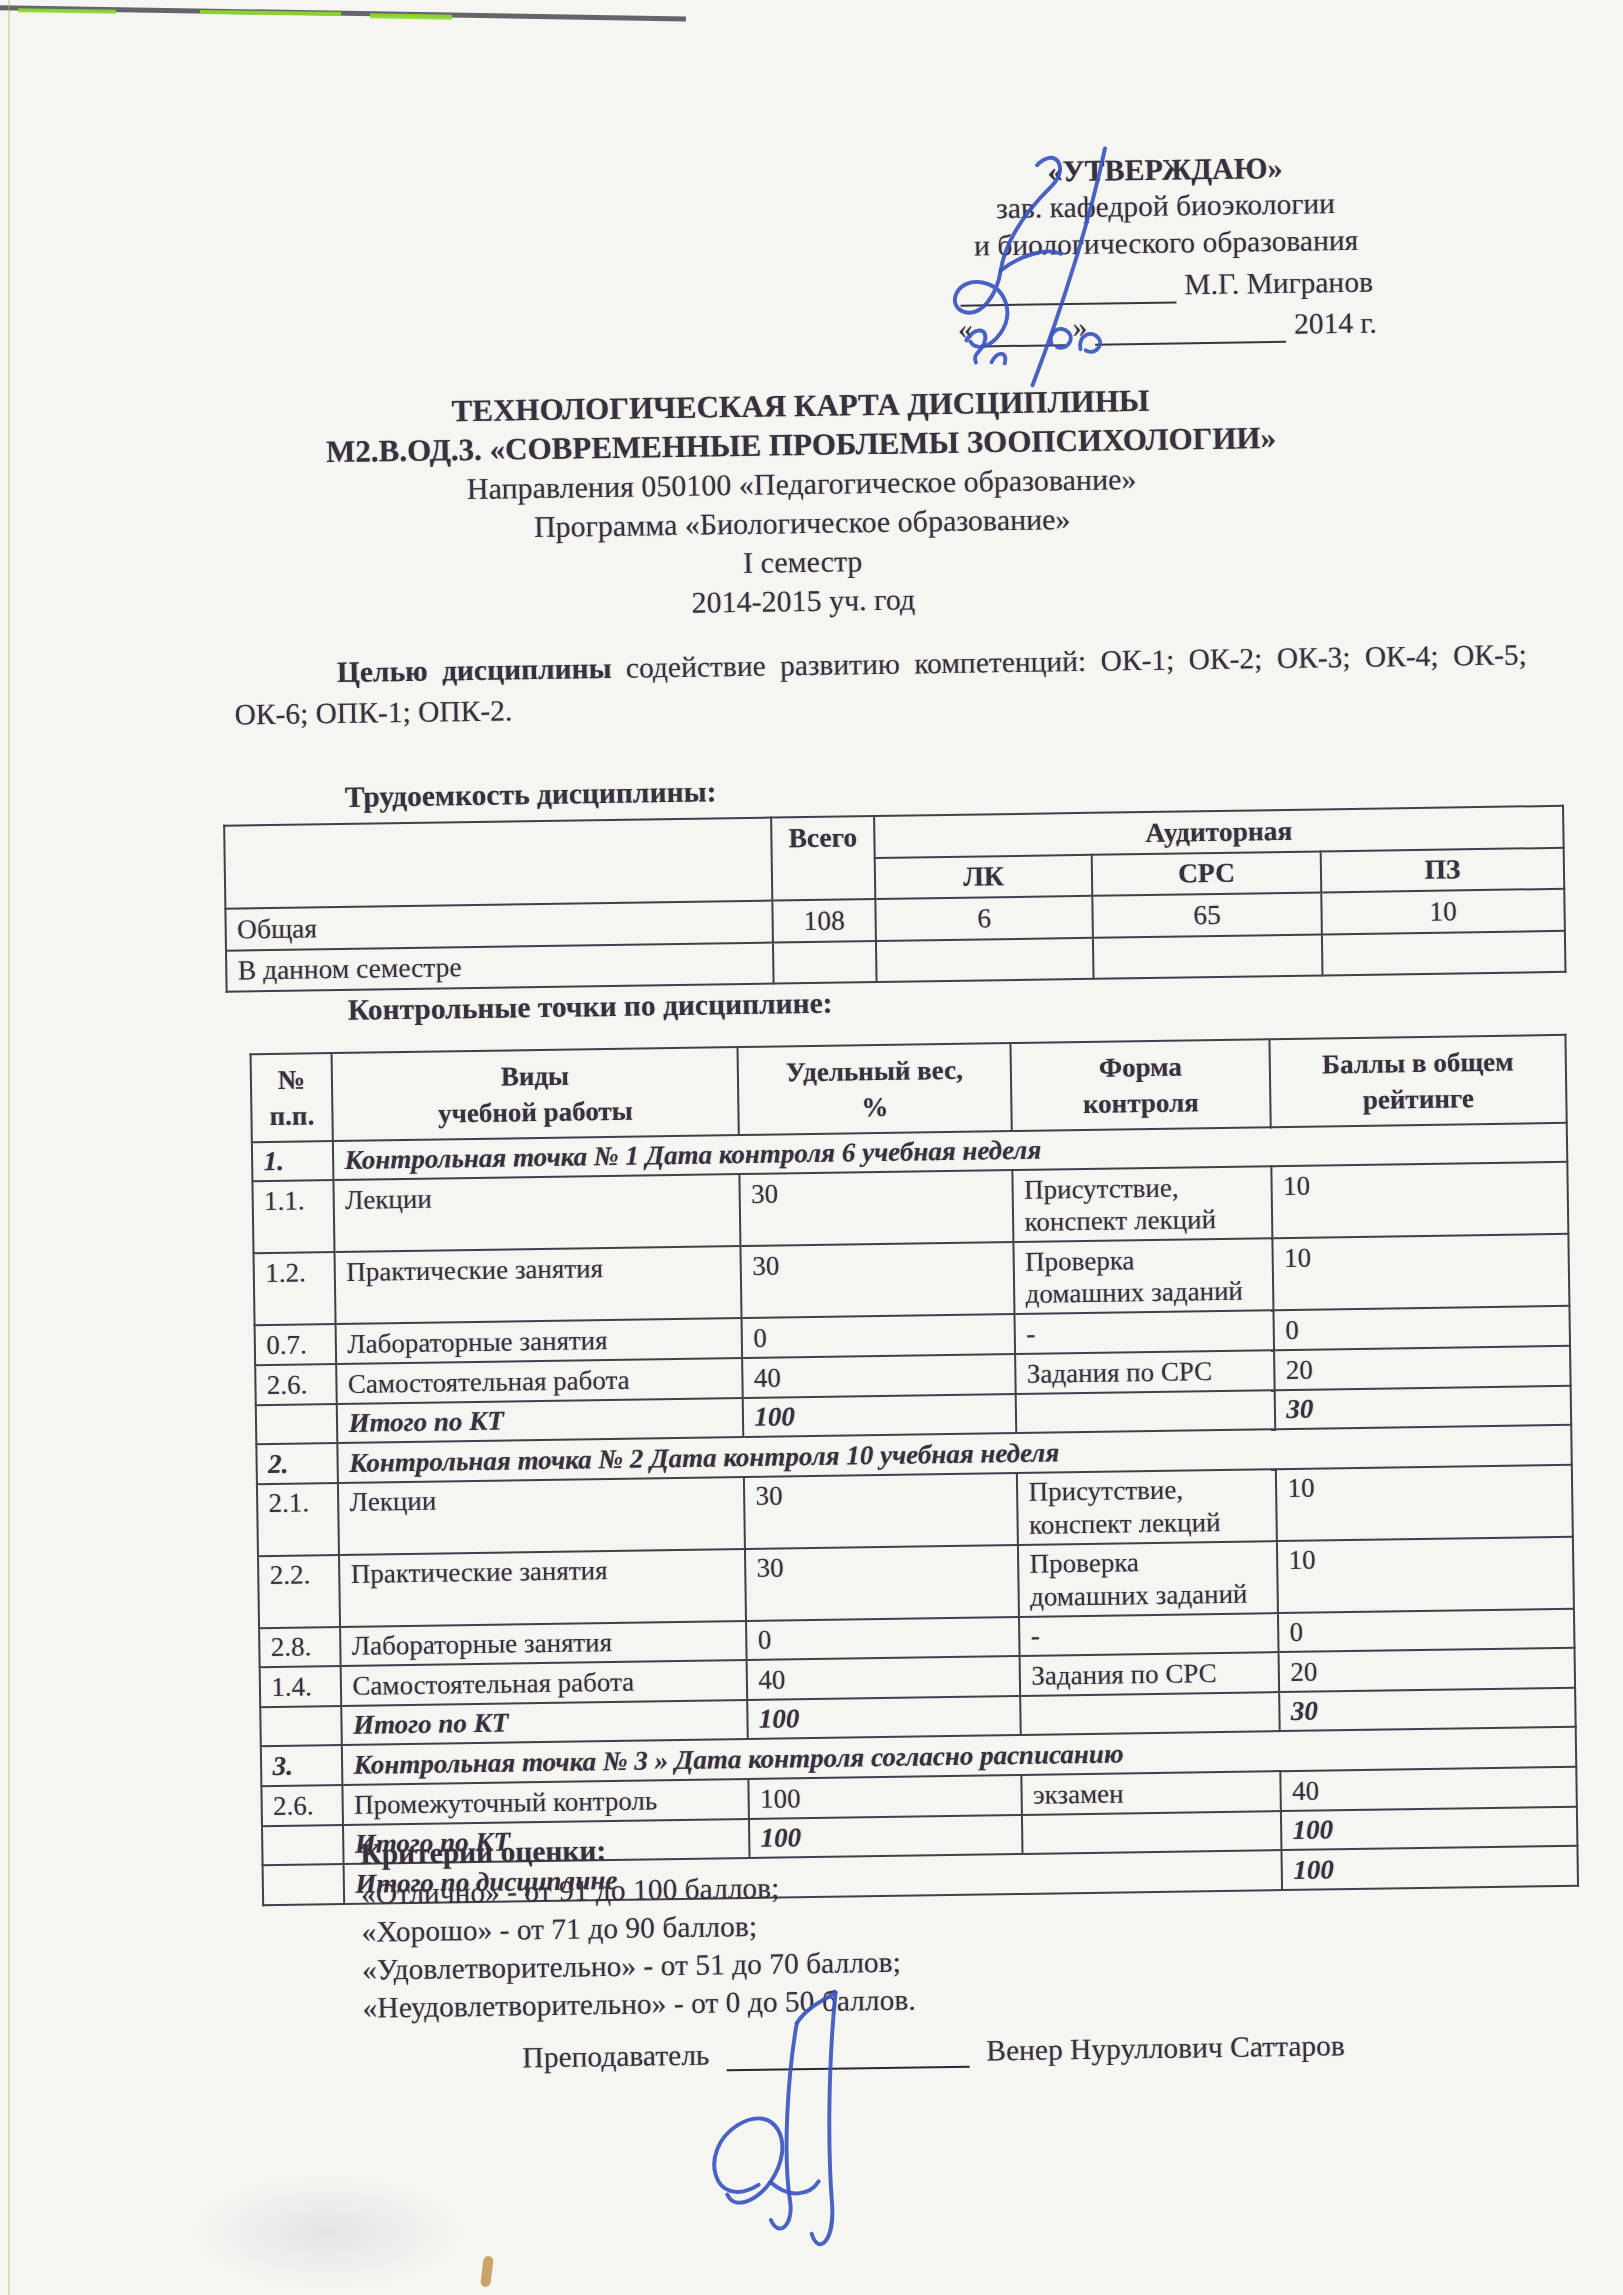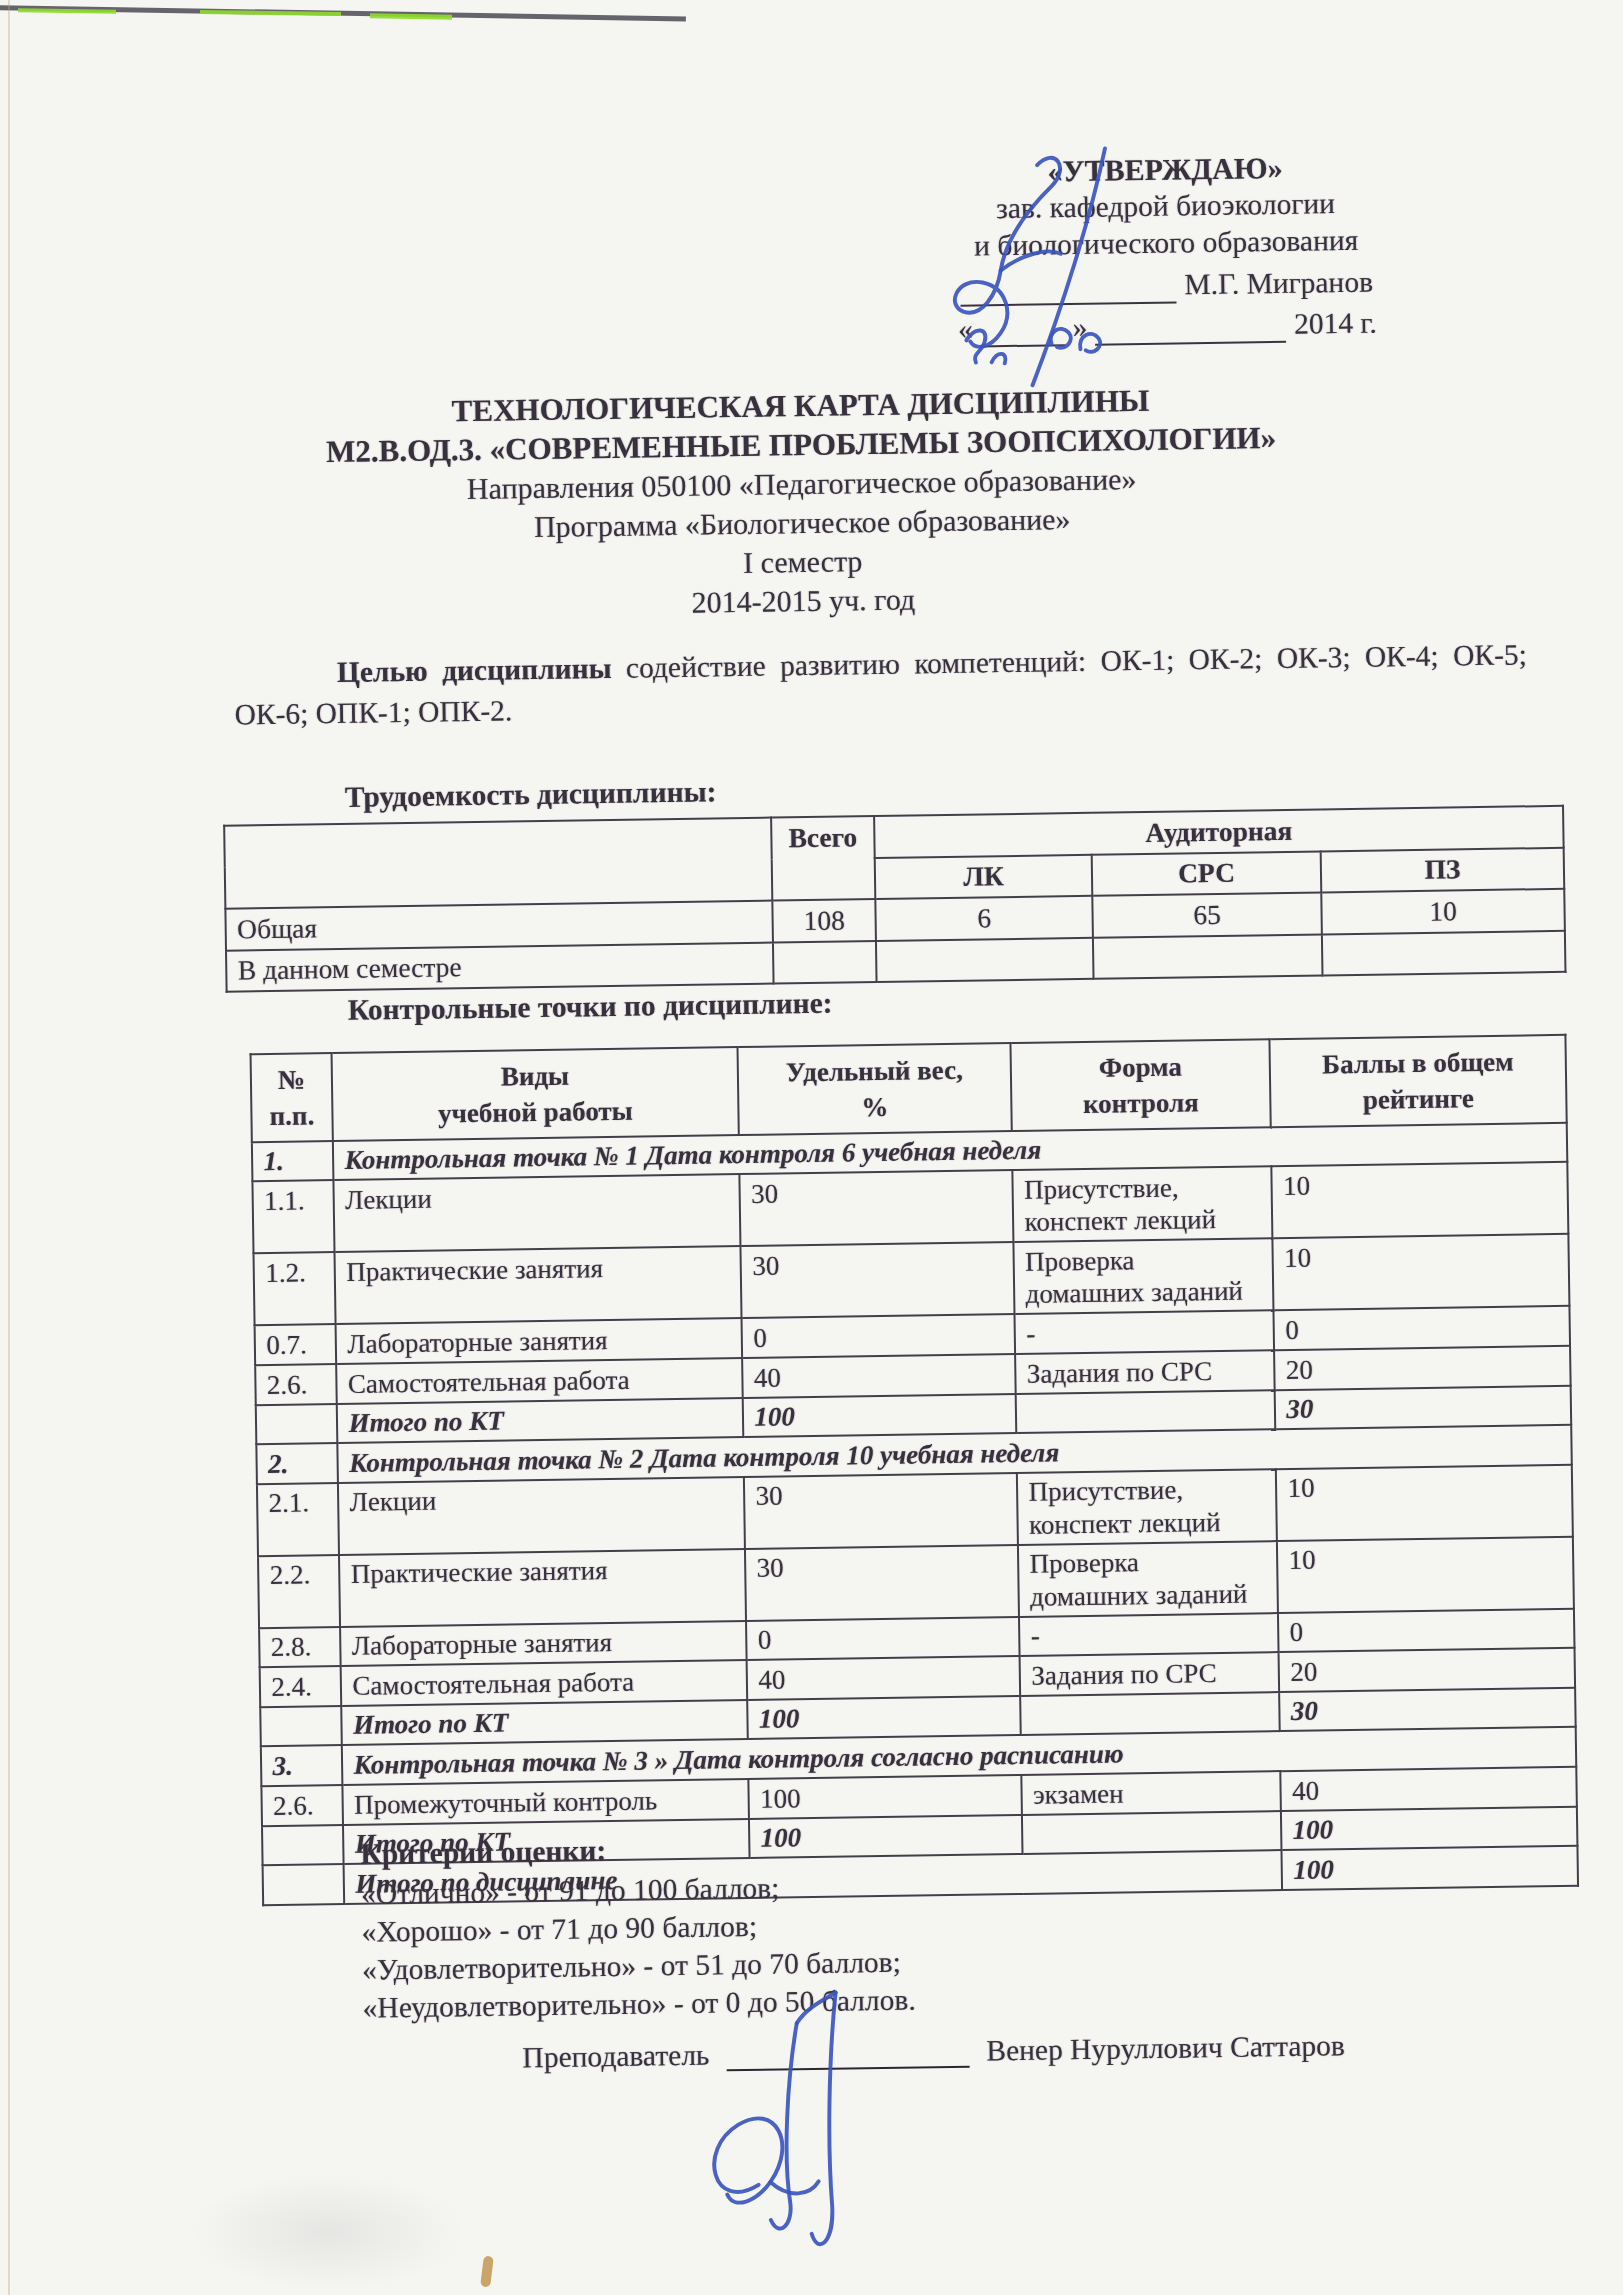--- a/index.html
+++ b/index.html
@@ -247,21 +247,21 @@
       <td>10</td>
     </tr>
     <tr class="one">
       <td>2.8.</td>
       <td>Лабораторные занятия</td>
       <td>0</td>
       <td class="c-f">-</td>
       <td>0</td>
     </tr>
     <tr class="one">
-      <td>2.4.</td>
+      <td>1.4.</td>
       <td>Самостоятельная работа</td>
       <td>40</td>
       <td class="c-f">Задания по СРС</td>
       <td>20</td>
     </tr>
     <tr class="one">
       <td></td>
       <td class="tot">Итого по КТ</td>
       <td class="tot">100</td>
       <td></td>

